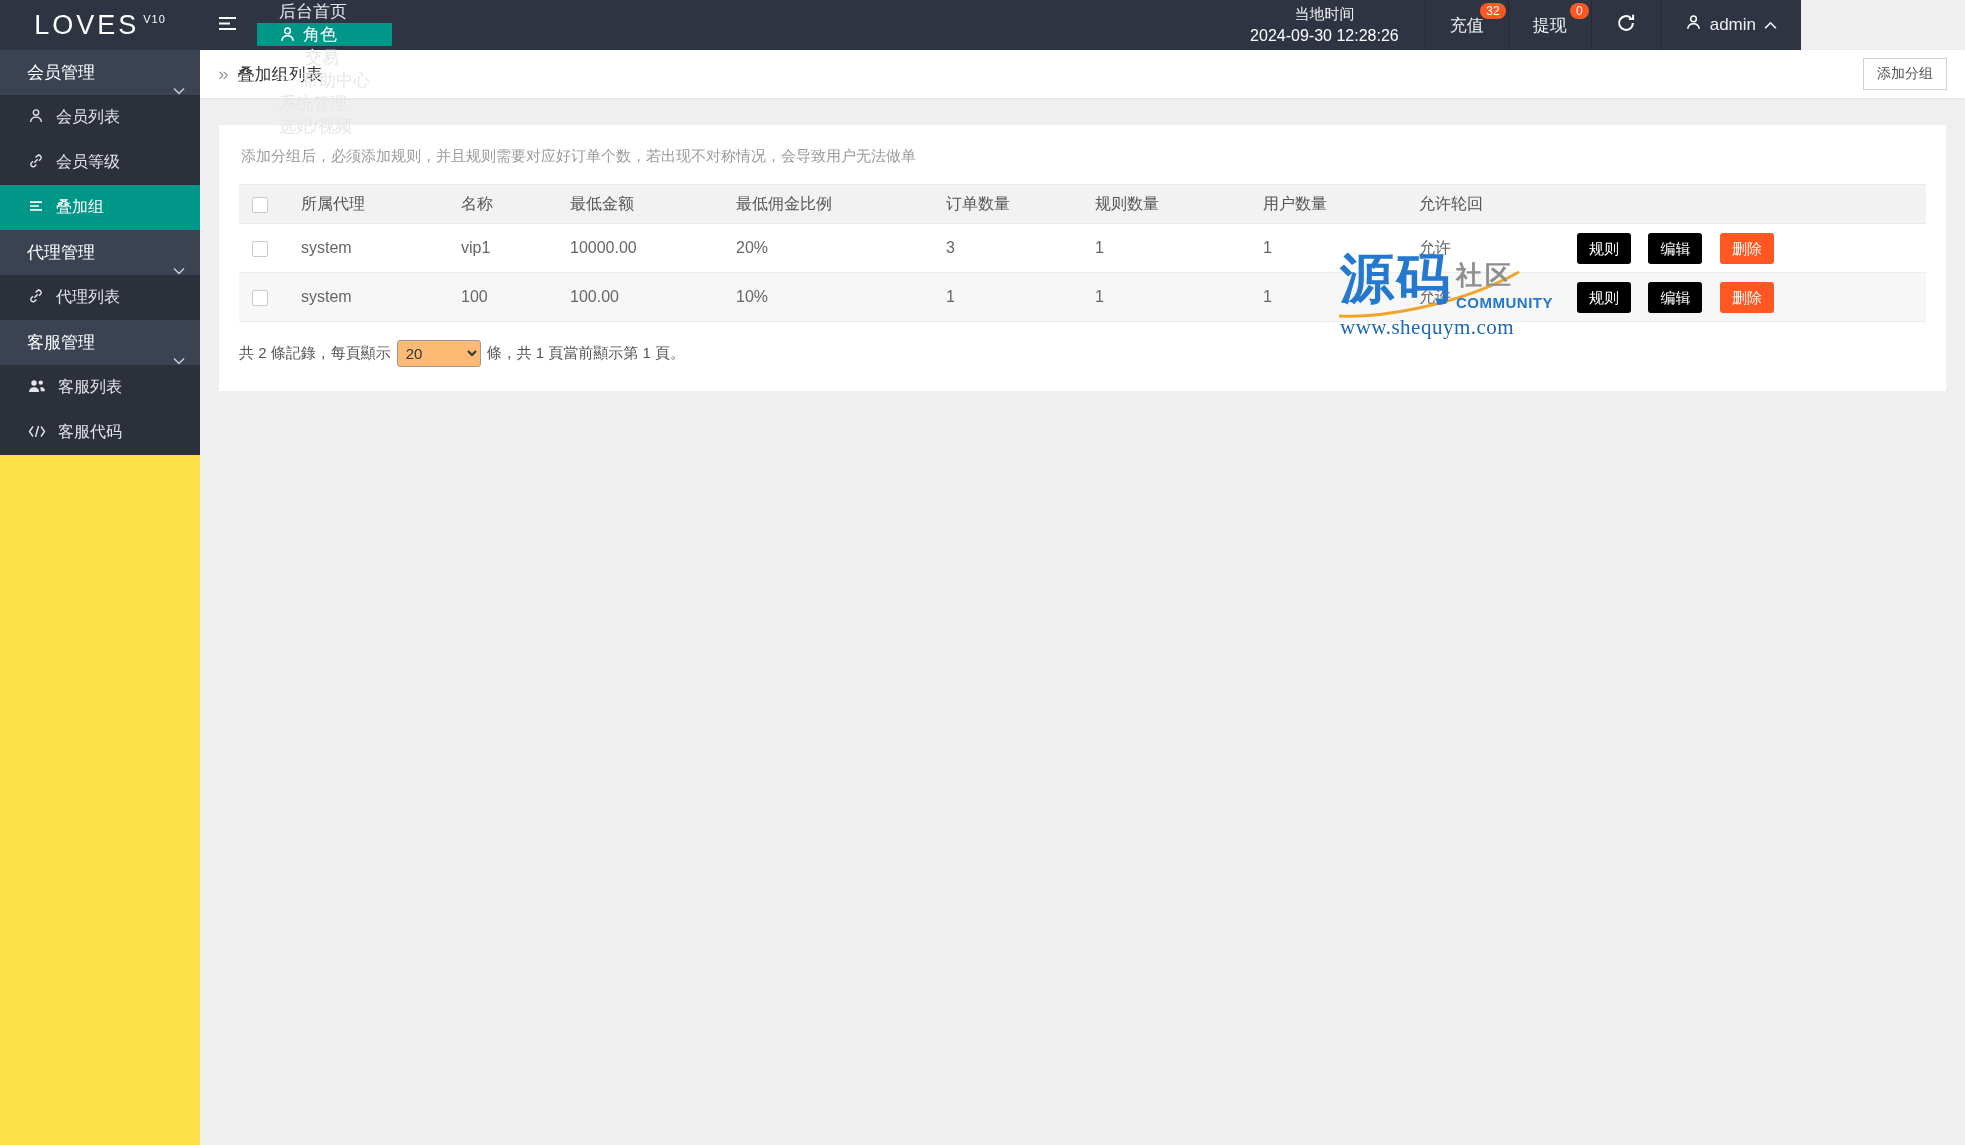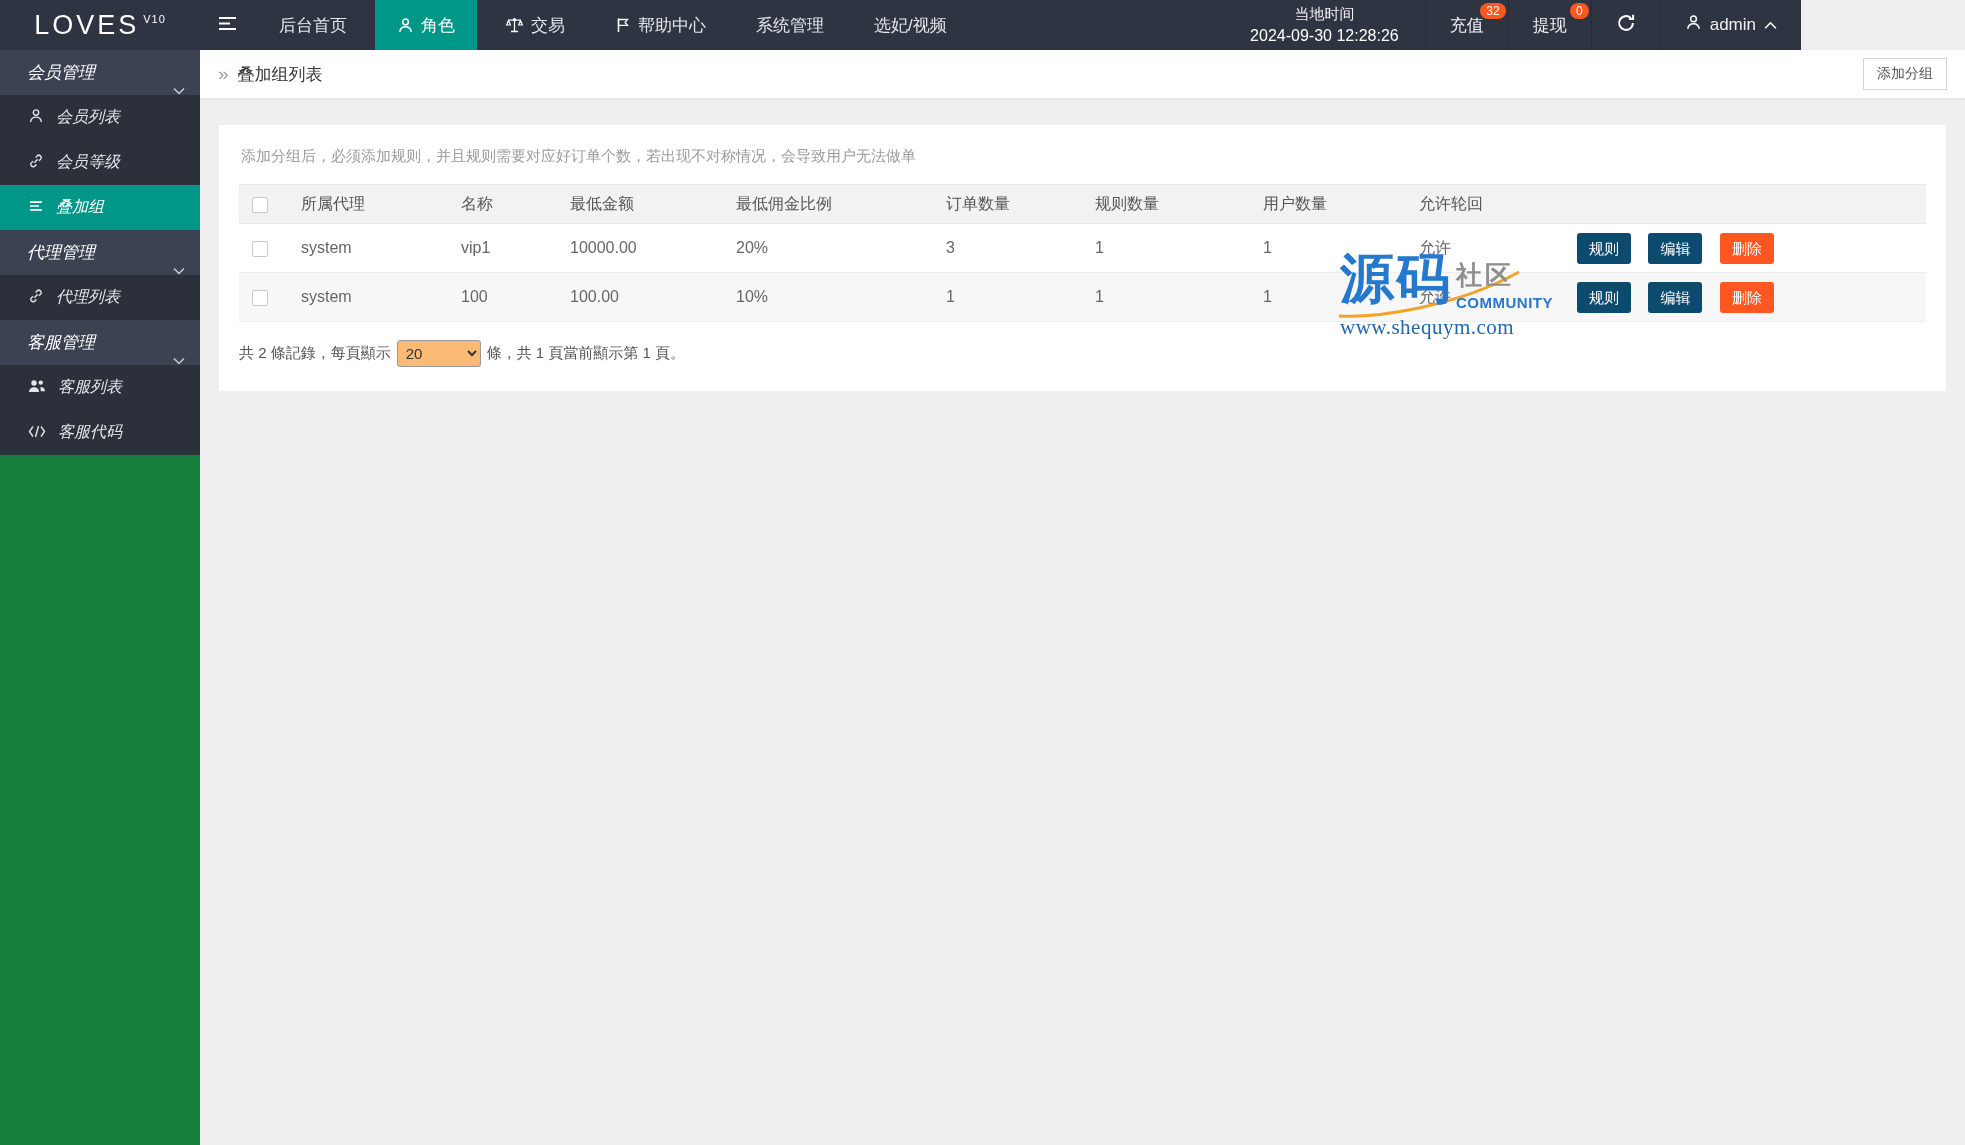--- a/index.html
+++ b/index.html
@@ -6,41 +6,41 @@
   html,body { width:1965px; height:1145px; overflow:hidden;
     font-family:"Liberation Sans","DejaVu Sans",sans-serif; background:#efeff0; }
 
   
   .topbar { position:absolute; left:0; top:0; width:1801px; height:50px;
     background:#2e3442; color:#fff; display:flex; align-items:stretch; z-index:30; }
   .logo { width:200px; display:flex; align-items:center; justify-content:center;
     font-size:27px; letter-spacing:3px; color:#fff; }
   .logo sup { font-size:11px; letter-spacing:1px; margin-left:4px; transform:translateY(-6px); }
   .menu-toggle { width:54px; display:flex; align-items:center; justify-content:center; cursor:pointer; }
-  .nav-tabs { display:flex; align-items:stretch; }
+  .nav-tabs { display:flex; align-items:stretch;flex-direction:column; }
   .nav-tab { display:flex; align-items:center; gap:7px; padding:0 22px; margin:0 3px;
     font-size:17px; color:#e4e7ea; cursor:pointer; }
   .nav-tab.active { background:#009688; color:#fff; }
   .nav-tab svg { display:block; }
 
   .topbar-right { margin-left:auto; display:flex; align-items:stretch; }
   .time-box { display:flex; flex-direction:column; justify-content:center; align-items:flex-end;
     padding:0 26px 0 10px; line-height:1.45; }
   .time-label { font-size:15px; color:#f2f2f2; align-self:center; }
   .time-value { font-size:16px; color:#fff; }
   .top-item { position:relative; display:flex; align-items:center; padding:0 24px;
     font-size:17px; color:#f0f0f0; cursor:pointer; border-left:1px solid rgba(0,0,0,.18); }
   .badge { position:absolute; top:3px; right:2px; background:#ff5722; color:#fff;
     font-size:12px; line-height:16px; min-width:16px; text-align:center;
     border-radius:9px; padding:0 6px; }
   .user-item { gap:8px; }
 
   
   .sidebar { position:absolute; left:0; top:50px; width:200px; bottom:0;
-    background:#15803d; z-index:20;font-style:italic; }
+    background:#fde047; z-index:20; }
   .side-group-header { position:relative; height:45px; line-height:45px; background:#3b4252;
     color:#fff; font-size:17px; padding-left:27px; cursor:pointer; }
   .side-group-header .chev { position:absolute; right:15px; top:17px; }
   .side-item { position:relative; height:45px; display:flex; align-items:center;
     color:#e3e5e8; font-size:16px; padding-left:28px; gap:12px; cursor:pointer; background:#2b303b; }
   .side-item.active { background:#009688; color:#fff; }
   .side-item svg { flex:0 0 auto; }
 
   
   .main { position:absolute; left:200px; top:50px; right:0; bottom:0; background:#efeff0; }
@@ -62,21 +62,21 @@
   table.data tbody tr { height:49px; border-bottom:1px solid #eee; }
   table.data tbody tr:nth-child(2) { background:#f7f7f7; }
   table.data td { text-align:left; }
   .cb-cell { padding-left:13px; }
   .checkbox { display:inline-block; width:16px; height:16px; background:#fff;
     border:1px solid #c9c9c9; border-radius:2px; vertical-align:middle; cursor:pointer; }
 
   .btn { display:inline-block; border:none; color:#fff; font-size:15px; line-height:1;
     padding:8px 12px; border-radius:3px; margin-right:13px; cursor:pointer;
     font-family:inherit; }
-  .btn-teal { background:#0c4a6e; }
+  .btn-teal { background:#000000; }
   .btn-danger { background:#ff5722; }
 
   .pagination { margin-top:18px; font-size:15px; color:#555; display:flex; align-items:center; gap:6px; }
   .page-size { height:27px; width:84px; font-size:15px; color:#333; border:1px solid #9a9a9a;
     border-radius:3px; background:#fdba74; padding:0 4px; }
 
   
   .watermark { position:absolute; left:1140px; top:200px; width:230px; height:140px;
     pointer-events:none; z-index:10; }
   .wm-swoosh { position:absolute; left:-6px; top:18px; }

